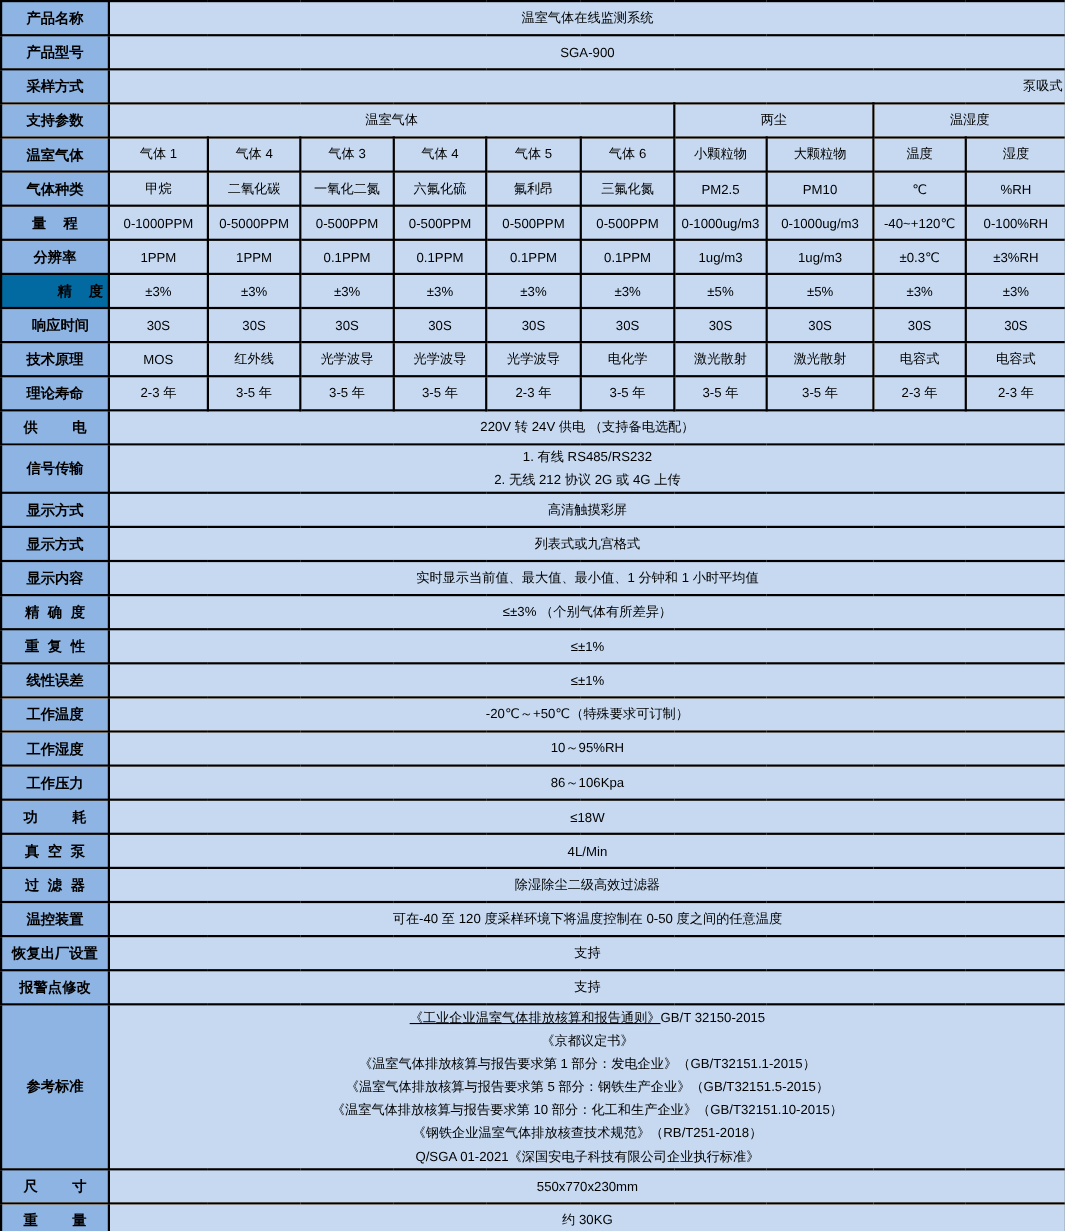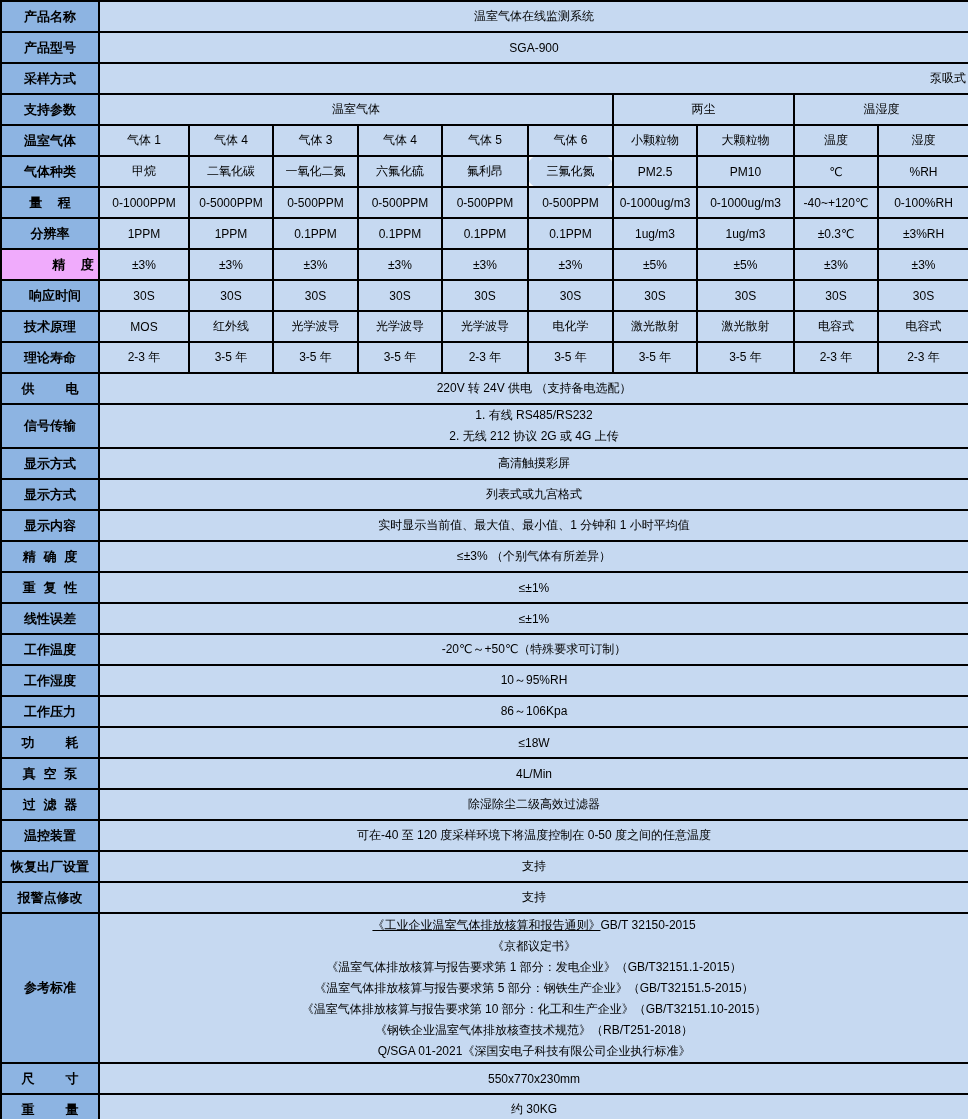--- a/index.html
+++ b/index.html
@@ -100,21 +100,21 @@
         <td class="cell" style="background: rgb(198, 217, 241);">温度</td>
         <td class="cell" style="background: rgb(198, 217, 241);">湿度</td>
       </tr>
       <tr>
         <td class="rowhead" style="background: rgb(141, 180, 226);">气体种类</td>
         <td class="cell" style="background: rgb(198, 217, 241);">甲烷</td>
         <td class="cell" style="background: rgb(198, 217, 241);">二氧化碳</td>
         <td class="cell" style="background: rgb(198, 217, 241);">一氧化二氮</td>
         <td class="cell" style="background: rgb(198, 217, 241);">六氟化硫</td>
         <td class="cell" style="background: rgb(198, 217, 241);">氟利昂</td>
-        <td class="cell" style="background: rgb(198, 217, 241); border-radius: 10px;">三氟化氮</td>
+        <td class="cell" style="background: rgb(198, 217, 241);">三氟化氮</td>
         <td class="cell" style="background: rgb(198, 217, 241);">PM2.5</td>
         <td class="cell" style="background: rgb(198, 217, 241);">PM10</td>
         <td class="cell" style="background: rgb(198, 217, 241);">℃</td>
         <td class="cell" style="background: rgb(198, 217, 241);">%RH</td>
       </tr>
       <tr>
         <td class="rowhead" style="background: rgb(141, 180, 226);">量  程</td>
         <td class="cell" style="background: rgb(198, 217, 241);">0-1000PPM</td>
         <td class="cell" style="background: rgb(198, 217, 241);">0-5000PPM</td>
         <td class="cell" style="background: rgb(198, 217, 241);">0-500PPM</td>
@@ -133,21 +133,21 @@
         <td class="cell" style="background: rgb(198, 217, 241);">0.1PPM</td>
         <td class="cell" style="background: rgb(198, 217, 241);">0.1PPM</td>
         <td class="cell" style="background: rgb(198, 217, 241);">0.1PPM</td>
         <td class="cell" style="background: rgb(198, 217, 241);">0.1PPM</td>
         <td class="cell" style="background: rgb(198, 217, 241);">1ug/m3</td>
         <td class="cell" style="background: rgb(198, 217, 241);">1ug/m3</td>
         <td class="cell" style="background: rgb(198, 217, 241);">±0.3℃</td>
         <td class="cell" style="background: rgb(198, 217, 241);">±3%RH</td>
       </tr>
       <tr>
-        <td class="rowhead" style="background: #f0abfc; padding-left: 48px;">精  度</td>
+        <td class="rowhead" style="background: #0369a1; padding-left: 48px;">精  度</td>
         <td class="cell" style="background: rgb(198, 217, 241);">±3%</td>
         <td class="cell" style="background: rgb(198, 217, 241);">±3%</td>
         <td class="cell" style="background: rgb(198, 217, 241);">±3%</td>
         <td class="cell" style="background: rgb(198, 217, 241);">±3%</td>
         <td class="cell" style="background: rgb(198, 217, 241);">±3%</td>
         <td class="cell" style="background: rgb(198, 217, 241);">±3%</td>
         <td class="cell" style="background: rgb(198, 217, 241);">±5%</td>
         <td class="cell" style="background: rgb(198, 217, 241);">±5%</td>
         <td class="cell" style="background: rgb(198, 217, 241);">±3%</td>
         <td class="cell" style="background: rgb(198, 217, 241);">±3%</td>

